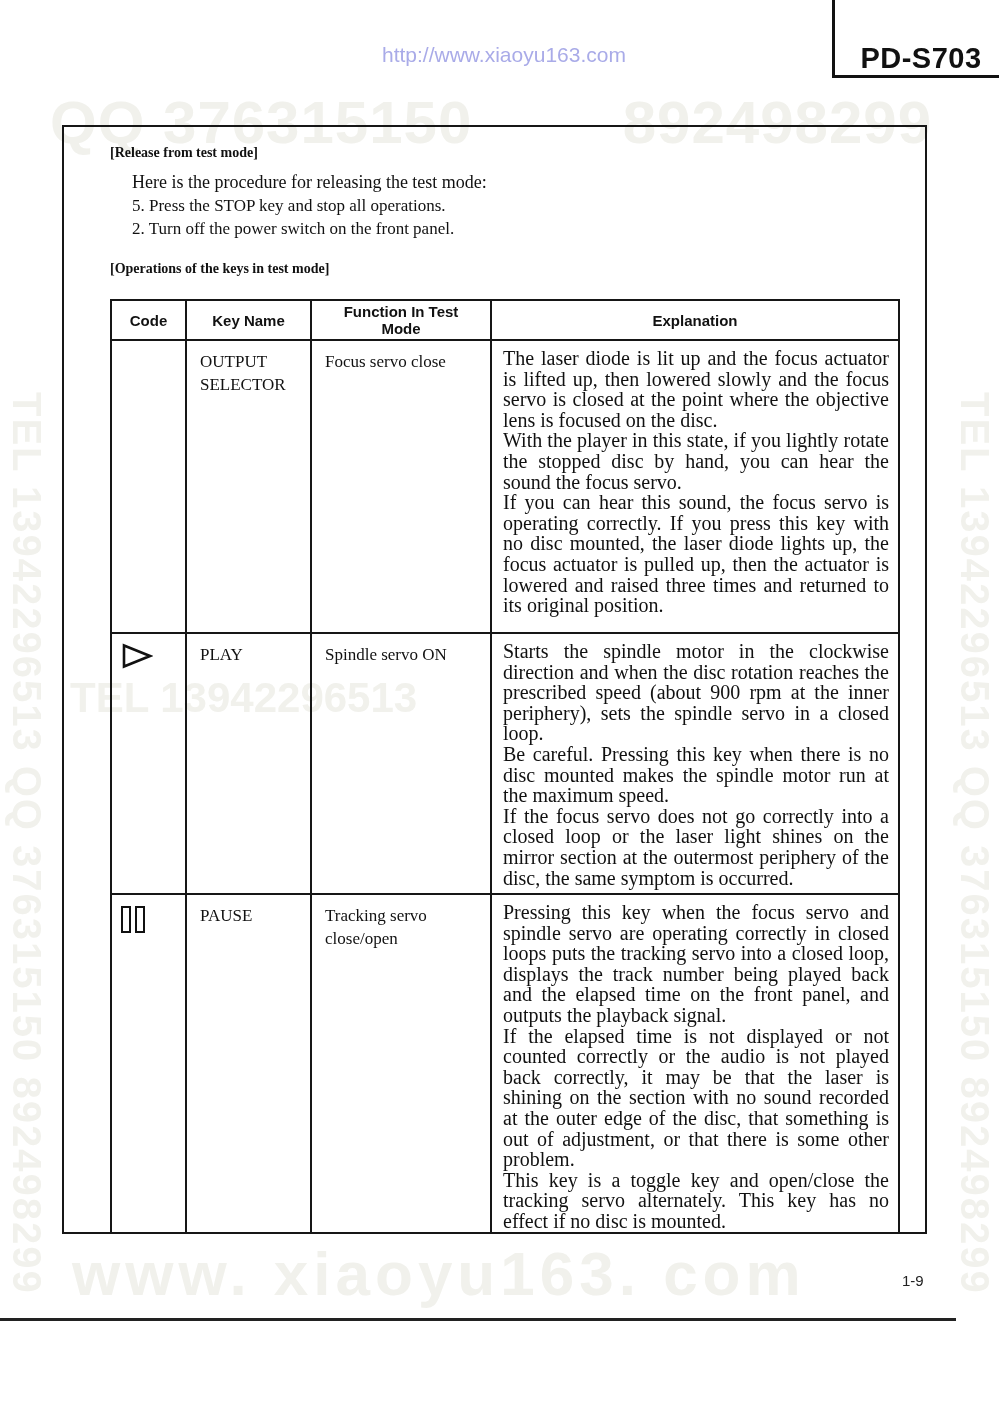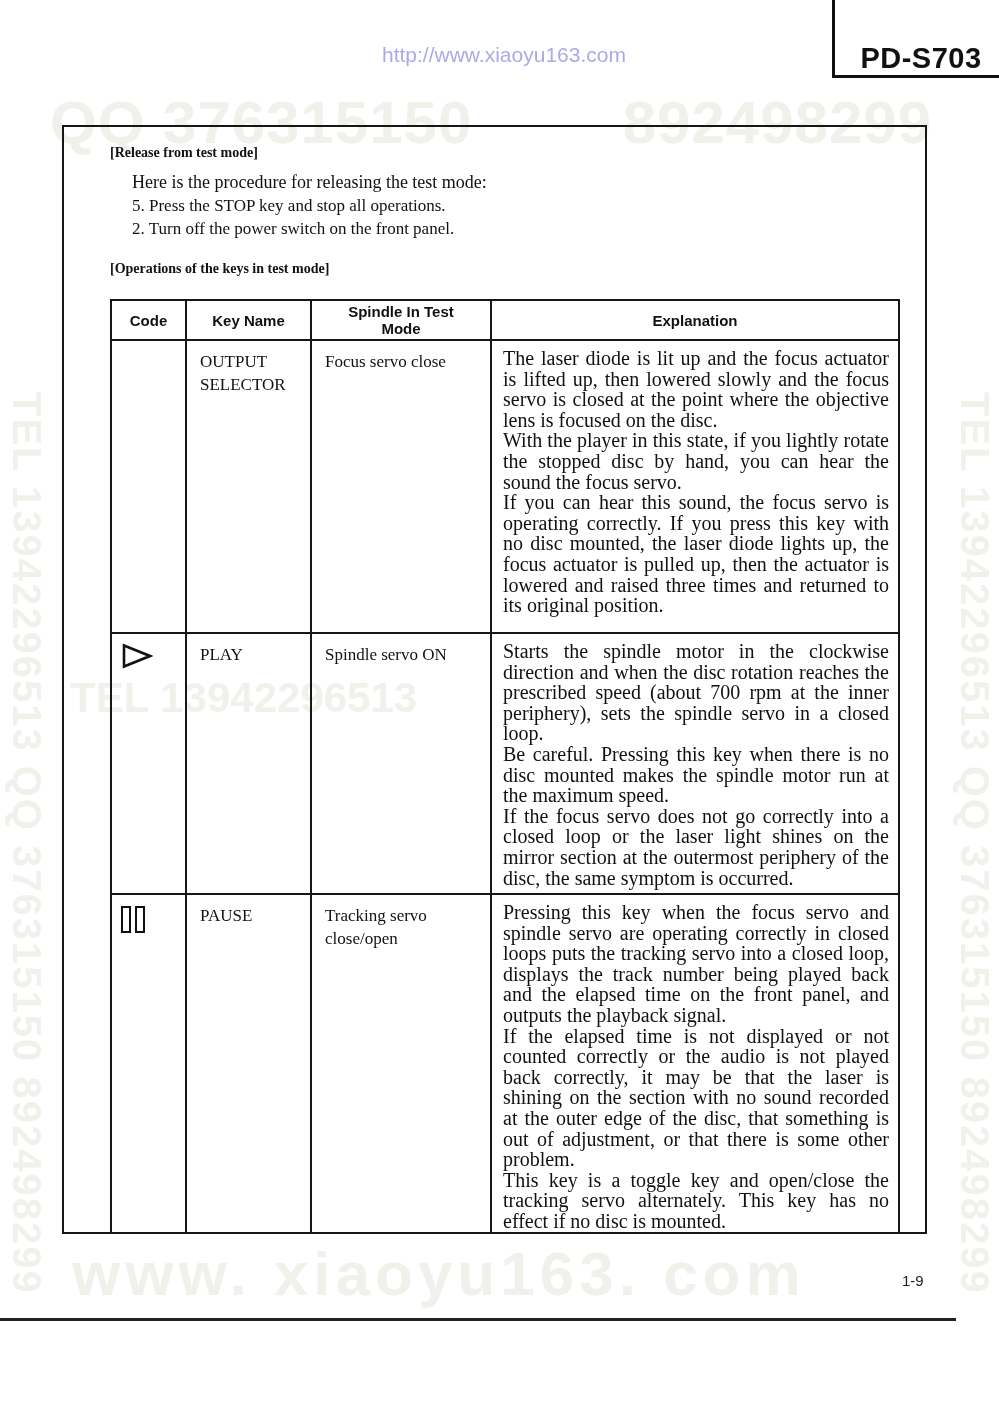--- a/index.html
+++ b/index.html
@@ -128,21 +128,21 @@
     <colgroup>
       <col class="c-code">
         <col class="c-key">
         <col class="c-func">
         <col class="c-exp">
     </colgroup>
     <thead>
       <tr>
         <th>Code</th>
         <th>Key Name</th>
-        <th>Spindle In Test Mode</th>
+        <th>Function In Test Mode</th>
         <th>Explanation</th>
       </tr>
     </thead>
     <tbody>
       <tr class="row-0">
         <td class="cell-code"></td>
         <td class="cell-key">OUTPUT SELECTOR</td>
         <td class="cell-func">Focus servo close</td>
         <td class="cell-exp">
           <p>The laser diode is lit up and the focus actuator is lifted up, then lowered slowly and the focus servo is closed at the point where the objective lens is focused on the disc.</p>
@@ -152,21 +152,21 @@
       </tr>
       <tr class="row-1">
         <td class="cell-code">
           <svg width="32" height="26" viewBox="0 0 32 26">
             <path d="M3 2.5 L29 13 L3 23.5 Z" fill="none" stroke="#111" stroke-width="2.6"></path>
           </svg>
         </td>
         <td class="cell-key">PLAY</td>
         <td class="cell-func">Spindle servo ON</td>
         <td class="cell-exp">
-          <p>Starts the spindle motor in the clockwise direction and when the disc rotation reaches the prescribed speed (about 700 rpm at the inner periphery), sets the spindle servo in a closed loop.</p>
+          <p>Starts the spindle motor in the clockwise direction and when the disc rotation reaches the prescribed speed (about 900 rpm at the inner periphery), sets the spindle servo in a closed loop.</p>
           <p>Be careful.  Pressing this key when there is no disc mounted makes the spindle motor run at the maximum speed.</p>
           <p>If the focus servo does not go correctly into a closed loop or the laser light shines on the mirror section at the outermost periphery of the disc, the same symptom is occurred.</p>
         </td>
       </tr>
       <tr class="row-2">
         <td class="cell-code">
           <span class="pause-icon">
             <span class="pause-bar"></span><span class="pause-bar"></span>
           </span>
         </td>

